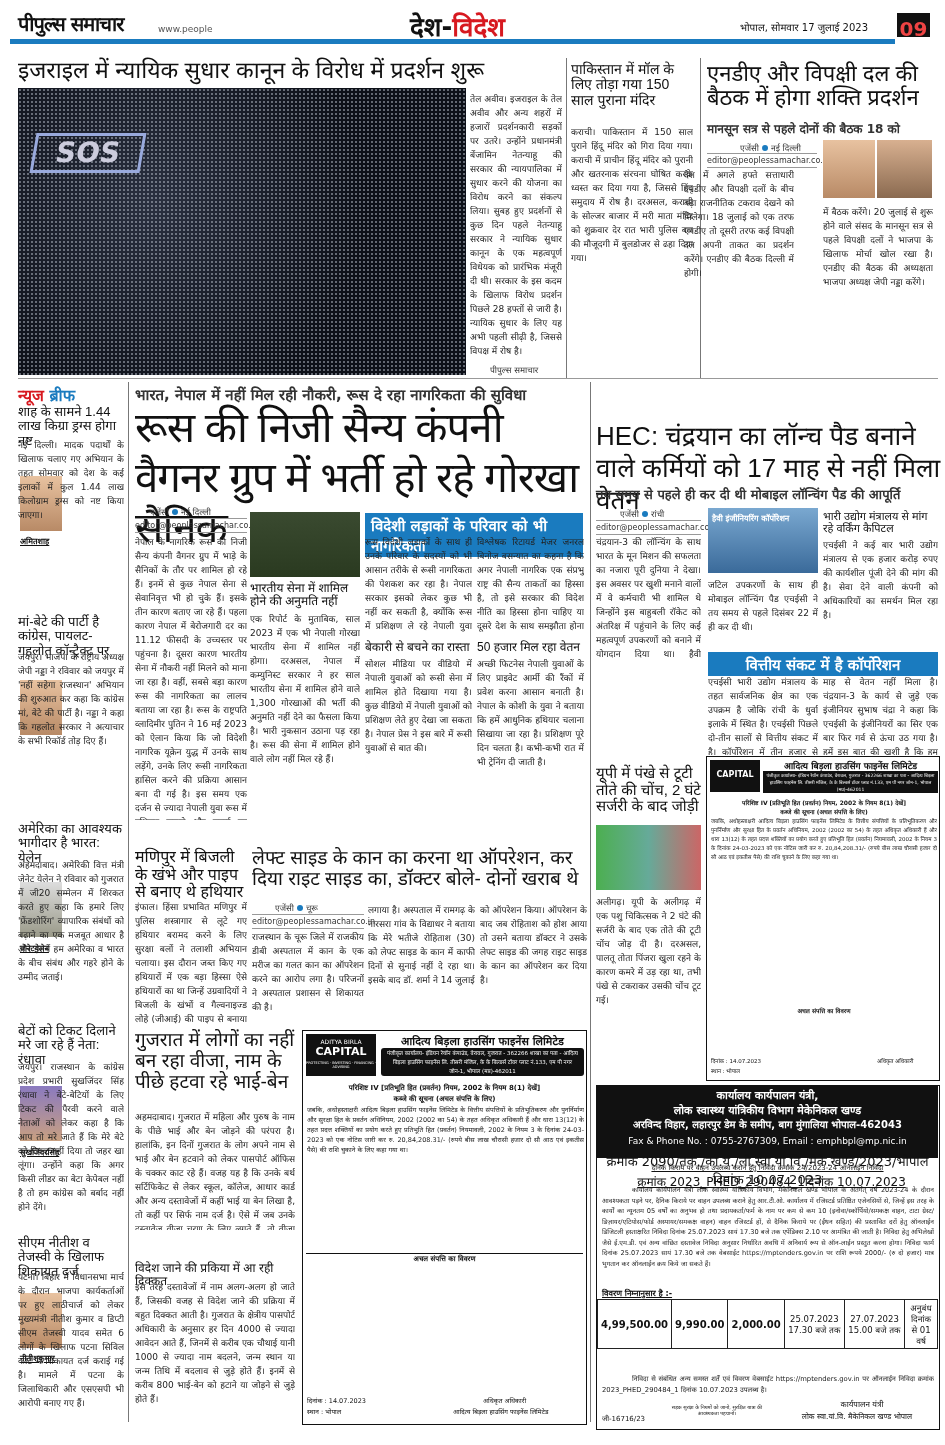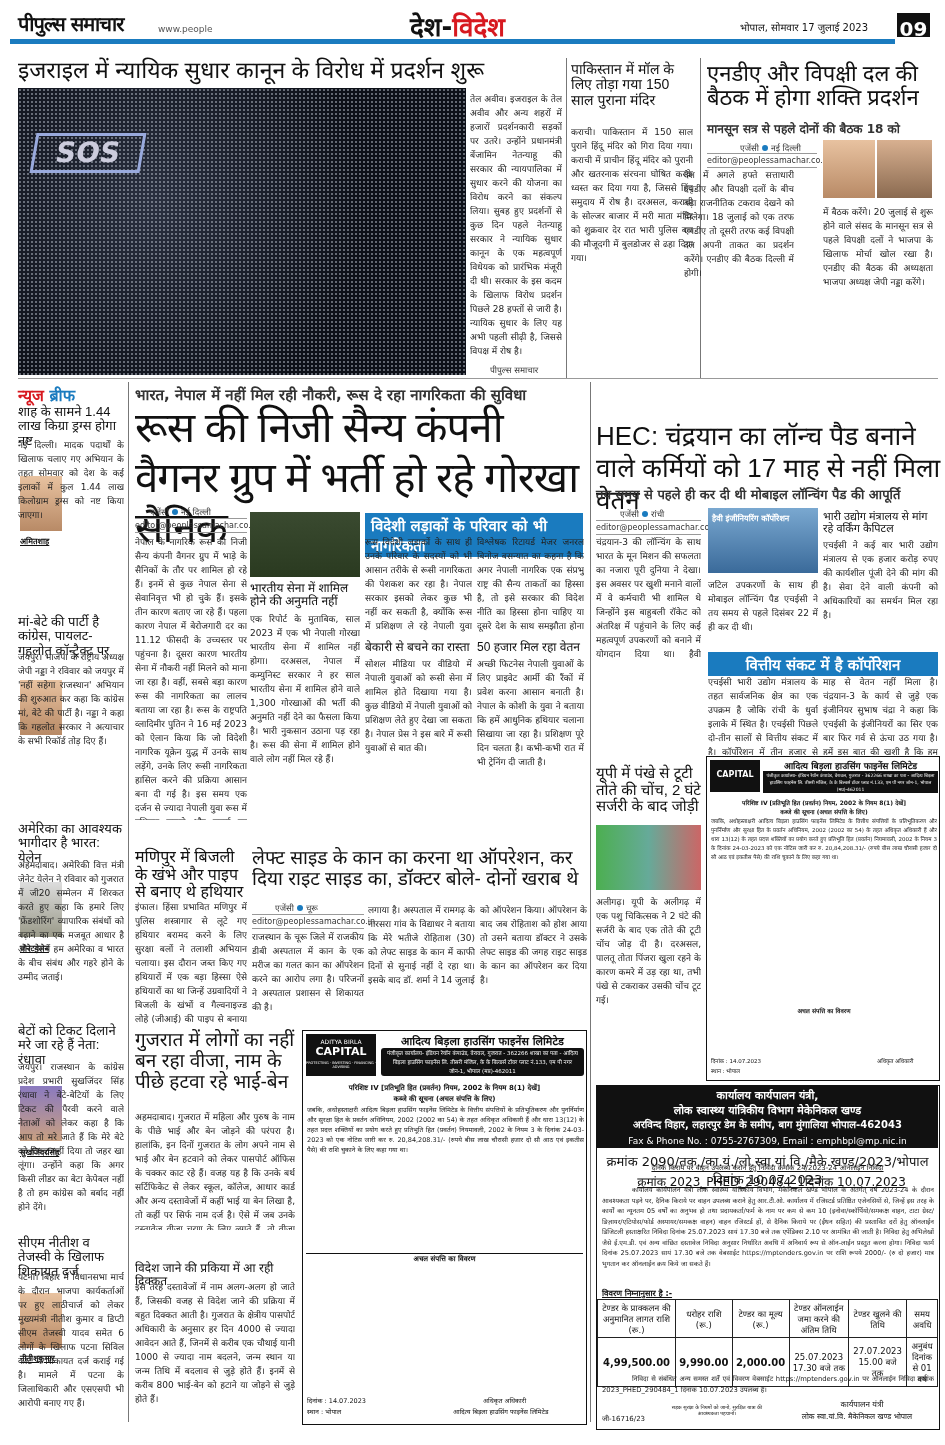--- a/index.html
+++ b/index.html
@@ -4,21 +4,21 @@
 <style>
   *{box-sizing:border-box;margin:0;padding:0}
   body{width:945px;height:1445px;background:#fff;font-family:"DejaVu Sans",sans-serif;color:#111;position:relative;overflow:hidden}
   .abs{position:absolute}
   .mast{left:0;top:0;width:945px;height:50px}
   .logo{left:18px;top:10px;font-family:"DejaVu Serif",serif;font-weight:bold;font-size:20px;letter-spacing:-1px}
   .logo-url{left:158px;top:24px;font-size:9px;color:#555}
   .section{left:410px;top:8px;font-weight:bold;font-size:26px}
   .section .red{color:#d71920}
   .dateline{left:740px;top:20px;font-size:10px}
-  .pageno{left:897px;top:13px;width:33px;height:24px;background:#111;color:#ffffff;font-weight:bold;font-size:20px;text-align:center;line-height:32px}
+  .pageno{left:897px;top:13px;width:33px;height:24px;background:#111;color:#ef4444;font-weight:bold;font-size:20px;text-align:center;line-height:32px}
   .blueline{left:10px;top:39px;width:885px;height:5px;background:#1a7bbf}
   h1,h2,h3,h4{font-family:"Liberation Sans",sans-serif;font-weight:normal;line-height:1.1}
   .hl-big{font-size:22px}
   .hl-xl{font-size:42px;letter-spacing:-1px}
   .hl-sm{font-size:13px}
   .body{font-size:9px;line-height:14px;text-align:justify;color:#222;overflow:hidden}
   .by{font-size:8.5px;color:#333}
   .by .dot{display:inline-block;width:6px;height:6px;border-radius:50%;background:#1a7bbf;margin:0 3px}
   .email{font-size:8px;color:#333;border-top:1px solid #999;border-bottom:1px solid #999;padding:2px 0}
   .photo{background:#444}
@@ -180,37 +180,29 @@
   <div class="abs" style="left:4px;top:310px;font-size:5.5px">स्थान : भोपाल</div>
   <div class="abs" style="left:170px;top:300px;font-size:5.5px">अधिकृत अधिकारी</div>
 </div>
 
 <div class="abs ad" style="left:596px;top:1085px;width:344px;height:345px">
   <div class="abs ad-head" style="left:0;top:0;width:341px;height:50px;padding-top:1px">
     <div style="font-size:11px;font-weight:bold">कार्यालय कार्यपालन यंत्री,</div>
     <div style="font-size:11px;font-weight:bold">लोक स्वास्थ्य यांत्रिकीय विभाग मेकेनिकल खण्ड</div>
     <div style="font-size:10px;font-weight:bold">अरविन्द विहार, लहारपुर डेम के समीप, बाग मुंगालिया भोपाल-462043</div>
   </div>
-  <div class="abs" style="left:0;top:50px;width:341px;background:#111;color:#fff;font-size:9px;text-align:center;padding-bottom:2px">Fax &amp; Phone No. : 0755-2767309, Email : emphbpl@mp.nic.in</div>
+  <div class="abs" style="left:0;top:50px;width:341px;background:#111;color:#fff;font-size:9px;text-align:center;padding-bottom:12px">Fax &amp; Phone No. : 0755-2767309, Email : emphbpl@mp.nic.in</div>
   <div class="abs" style="left:3px;top:66px;width:335px;font-size:13px;text-align:center">क्रमांक 2090/तक./का.यं./लो.स्वा.यां.वि./मैके.खण्ड/2023/भोपाल दिनांक 10.07.2023</div>
   <div class="abs" style="left:3px;top:77px;width:335px;font-size:7px;text-align:center;text-decoration:underline">दैनिक किराये पर वाहन उपलब्ध कराने हेतु निविदा क्रमांक 24/2023-24 ऑनलाईन निविदा</div>
   <div class="abs" style="left:7px;top:87px;width:335px;font-size:12px;text-align:center;text-decoration:underline">क्रमांक 2023_PHED_290484_1दिनांक 10.07.2023</div>
   <div class="abs body" style="left:5px;top:99px;width:332px;height:100px;font-size:6.6px;line-height:10.5px;text-indent:30px">कार्यालय कार्यपालन यंत्री लोक स्वास्थ्य यांत्रिकीय विभाग, मैकेनिकल खण्ड भोपाल के अंतर्गत् वर्ष 2023-24 के दौरान आवश्यकता पड़ने पर, दैनिक किराये पर वाहन उपलब्ध कराने हेतु आर.टी.ओ. कार्यालय में रजिस्टर्ड प्रतिष्ठित एजेनसियों से, जिन्हें इस तरह के कार्यों का न्यूनतम 05 वर्षों का अनुभव हो तथा प्रदायकर्ता/फर्म के नाम पर कम से कम 10 (इनोवा/स्कॉर्पियो/समकक्ष वाहन, टाटा ग्रेस्ट/डिज़ायर/एटियोस/फोर्ड अस्पायर/समकक्ष वाहन) वाहन रजिस्टर्ड हों, से दैनिक किराये पर (ईंधन सहित) की प्रस्तावित दरों हेतु ऑनलाईन डिजिटली हस्ताक्षरित निविदा दिनांक 25.07.2023 सायं 17.30 बजे तक एपेंडिक्स 2.10 पर आमंत्रित की जाती है। निविदा हेतु अभिलेखों जैसे ई.एम.डी. एवं अन्य वांछित दस्तावेज निविदा अनुसार निर्धारित अवधि में अनिवार्य रूप से ऑन-लाईन प्रस्तुत करना होगा। निविदा फार्म दिनांक 25.07.2023 सायं 17.30 बजे तक वेबसाईट https://mptenders.gov.in पर राशि रूपये 2000/- (रु दो हजार) मात्र भुगतान कर ऑनलाईन क्रय किये जा सकते हैं।</div>
   <div class="abs" style="left:5px;top:201px;font-size:8px;font-weight:bold;text-decoration:underline">विवरण निम्नानुसार है :-</div>
   <div class="abs" style="left:0;top:213px;width:341px">
     <table class="t">
       <tbody>
-          <tr>
-        <td>टेण्डर के प्राक्कलन की अनुमानित लागत राशि (रू.)</td>
-        <td>धरोहर राशि (रू.)</td>
-        <td>टेण्डर का मूल्य (रू.)</td>
-        <td>टेण्डर ऑनलाईन जमा करने की अंतिम तिथि</td>
-        <td>टेण्डर खुलने की तिथि</td>
-        <td>समय अवधि</td>
-      </tr>
       <tr style="font-weight:bold">
         <td style="font-size:10px">4,99,500.00</td>
         <td style="font-size:10px">9,990.00</td>
         <td style="font-size:10px">2,000.00</td>
         <td style="font-weight:normal">25.07.2023 17.30 बजे तक</td>
         <td style="font-weight:normal">27.07.2023 15.00 बजे तक</td>
         <td style="font-weight:normal">अनुबंध दिनांक से 01 वर्ष</td>
       </tr>
     </tbody>
       </table>

